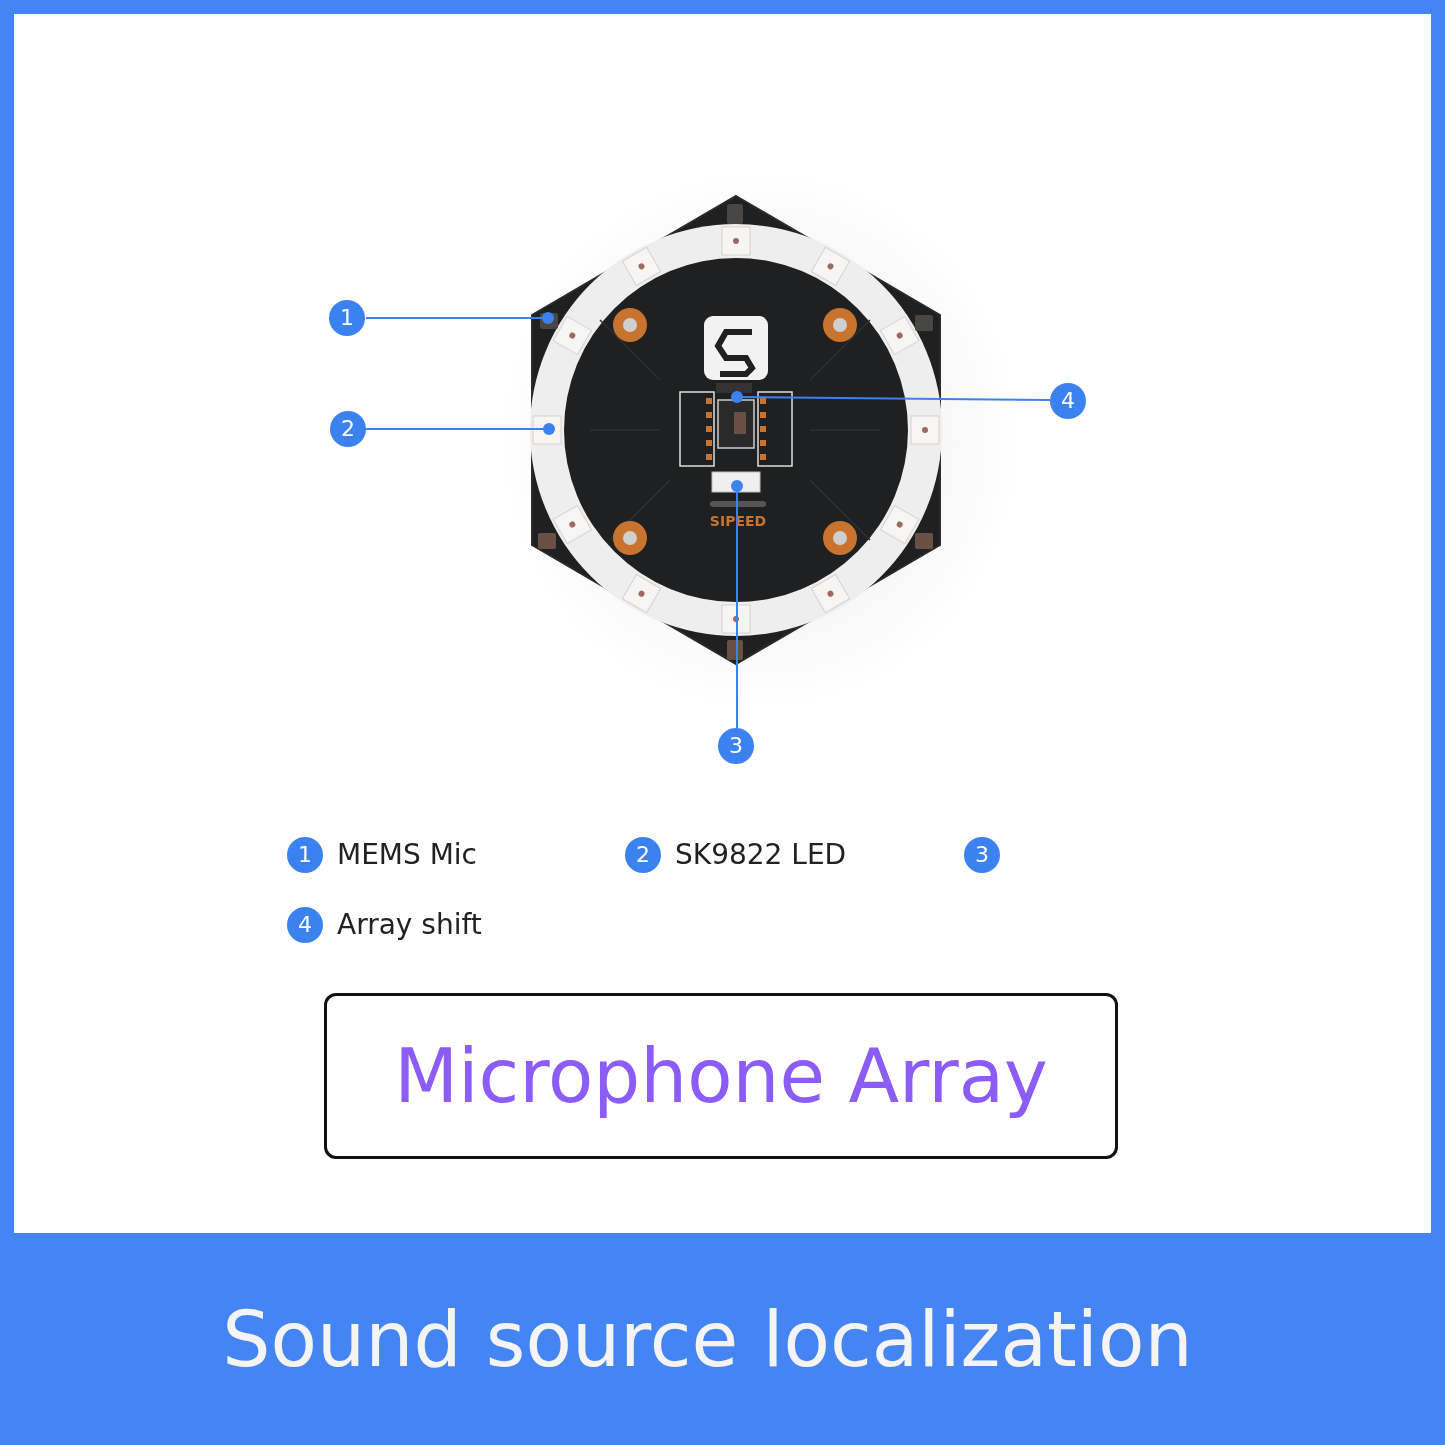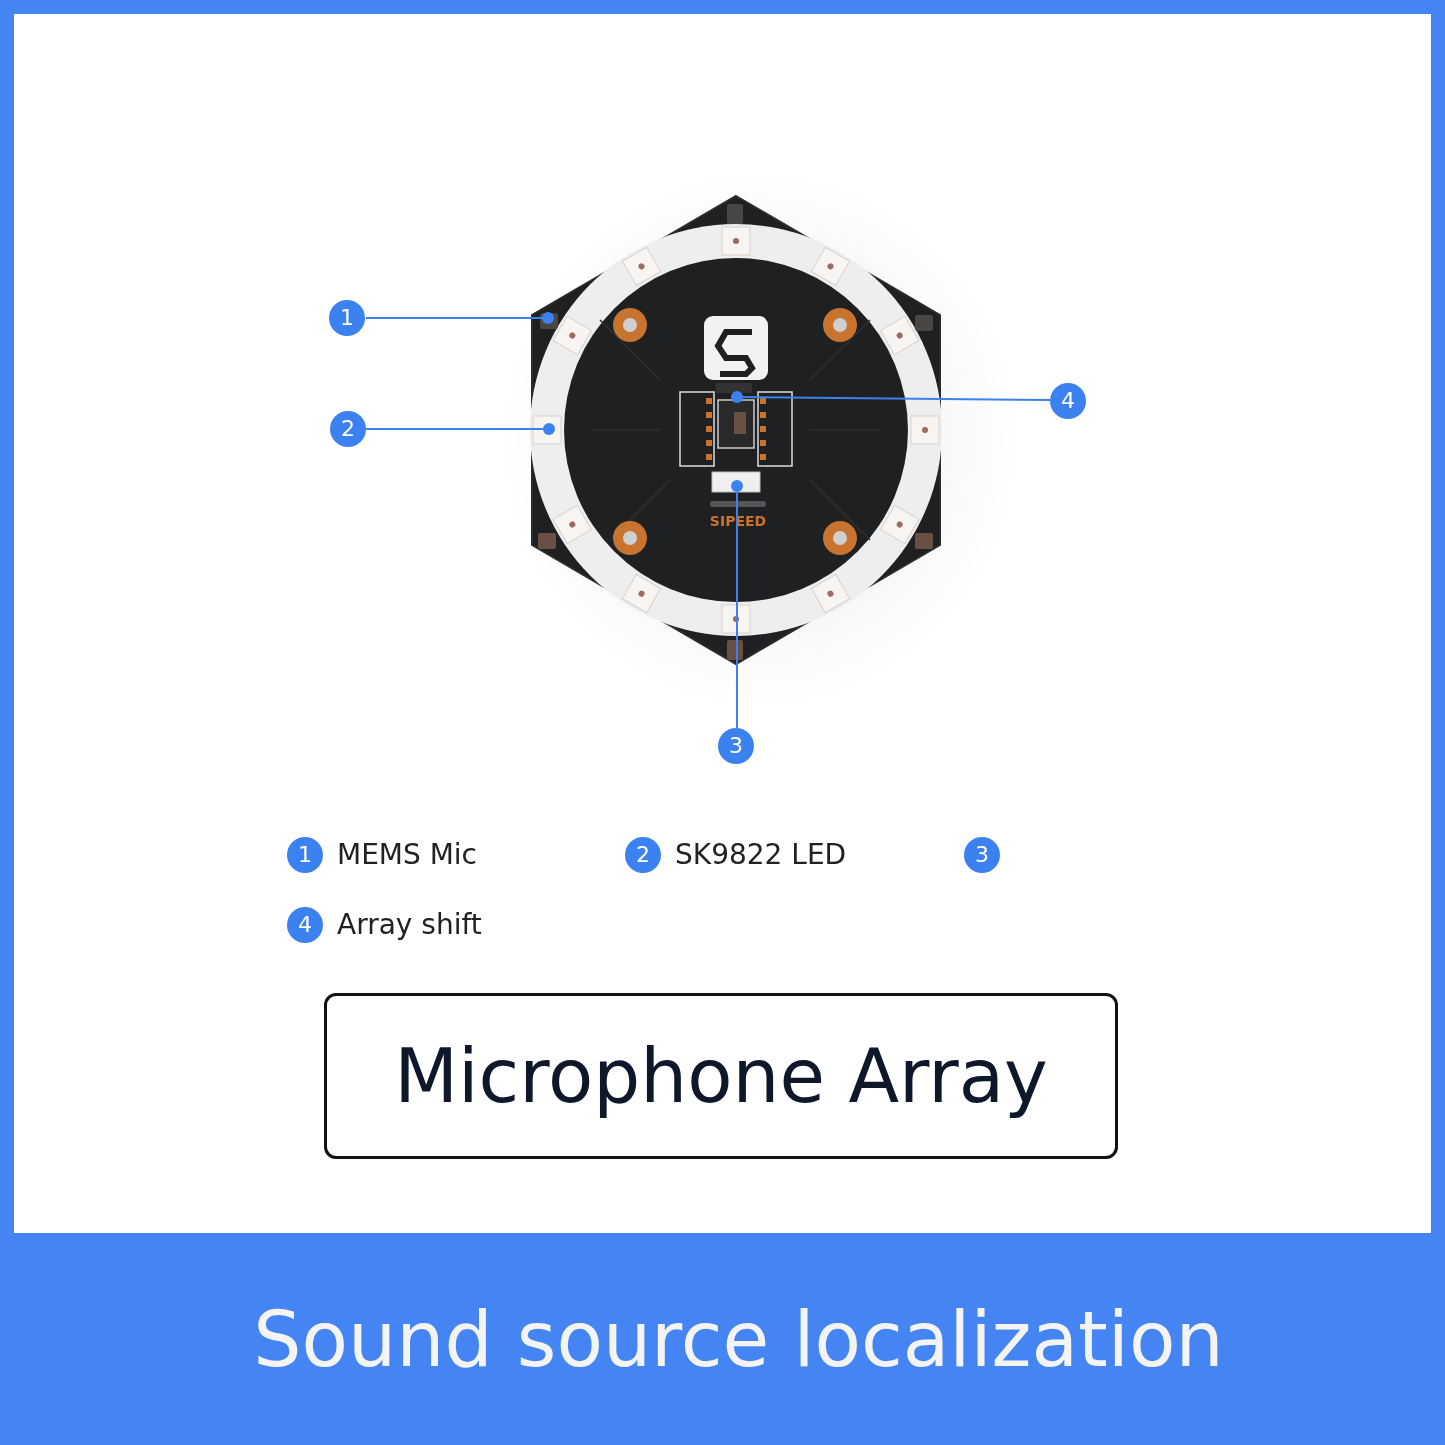--- a/index.html
+++ b/index.html
@@ -43,25 +43,25 @@
   .title-box {
     position: absolute; left: 324px; top: 993px;
     width: 794px; height: 166px;
     border: 3px solid #111; border-radius: 12px;
     box-sizing: border-box;
     display: flex; align-items: center; justify-content: center;
     background: #fff;
   }
   .title-box span {
     font-family: "DejaVu Sans", sans-serif;
-    font-size: 74px; color: #0f172a; letter-spacing: 0px;
+    font-size: 74px; color: #8b5cf6; letter-spacing: 0px;
   }
   .footer {
     position: absolute; left: 0; top: 1233px; width: 1415px; height: 212px;
-    display: flex; align-items: center; justify-content: center; margin-left: 31px;
+    display: flex; align-items: center; justify-content: center;
   }
   .footer span {
     font-family: "DejaVu Sans", sans-serif;
     font-size: 76px; color: #f4f4f4;
   }
 </style>
 </head>
 <body>
 
 <div class="panel"></div>

